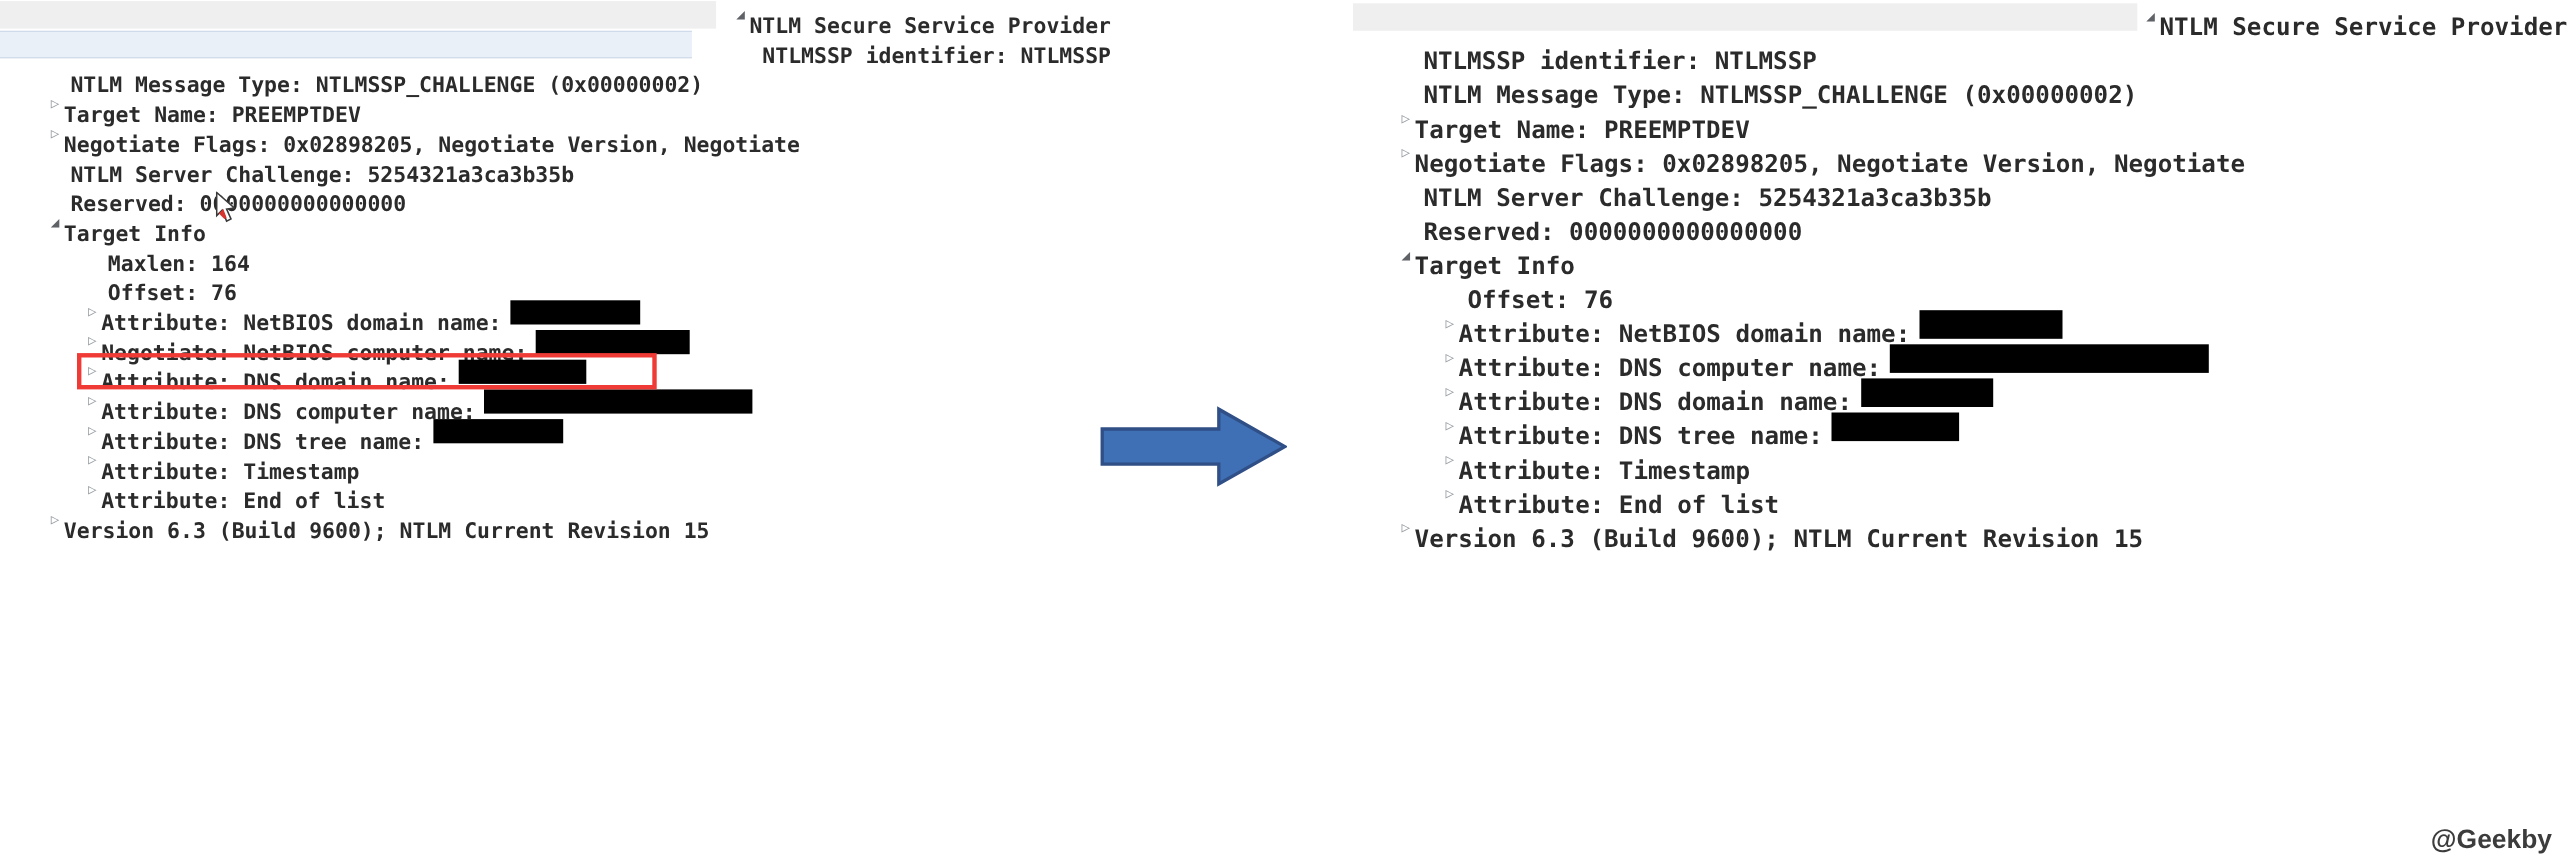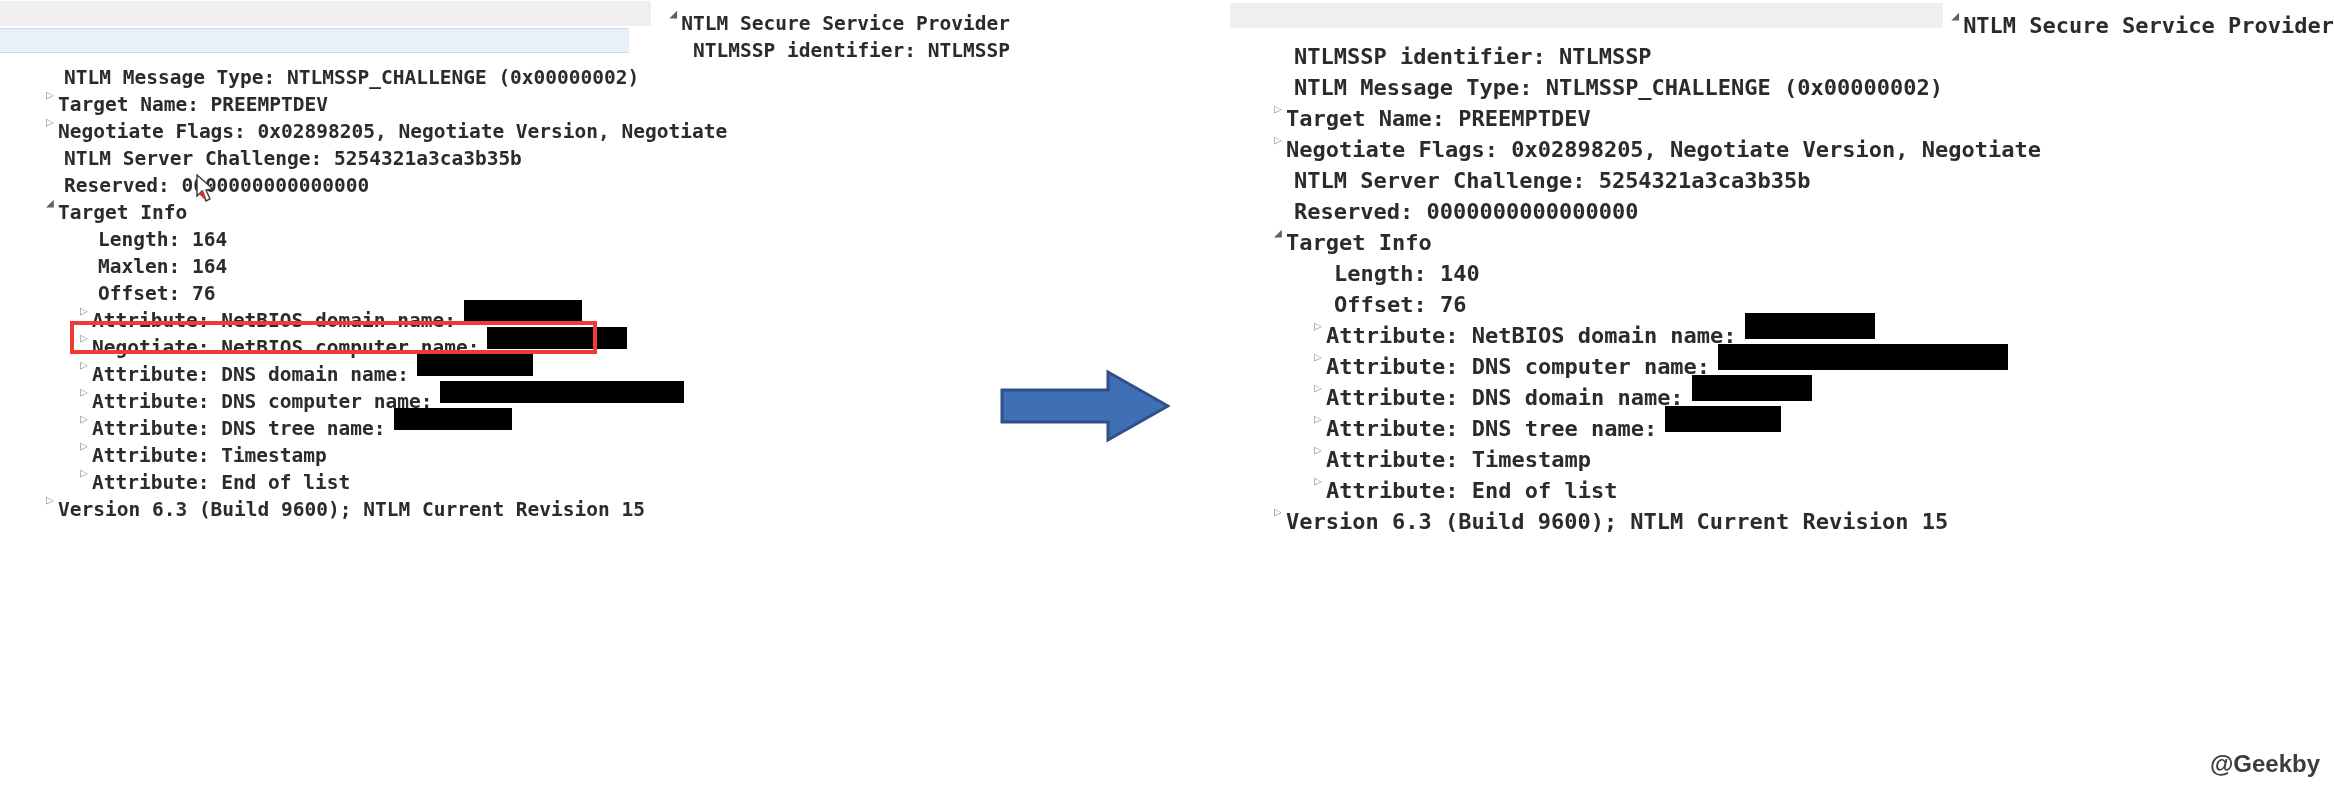--- a/index.html
+++ b/index.html
@@ -190,24 +190,20 @@
         <div class="row">
           <span class="twisty none ind1"></span>
           <span class="label">Reserved: 0000000000000000</span>
         </div>
         <div class="row">
           <span class="twisty open ind2">◢</span>
           <span class="label">Target Info</span>
         </div>
         <div class="row">
           <span class="twisty none ind3"></span>
-          <span class="label">Length: 164</span>
-        </div>
-        <div class="row">
-          <span class="twisty none ind3"></span>
           <span class="label">Maxlen: 164</span>
         </div>
         <div class="row">
           <span class="twisty none ind3"></span>
           <span class="label">Offset: 76</span>
         </div>
         <div class="row">
           <span class="twisty closed ind4">▷</span>
           <span class="label">Attribute: NetBIOS domain name:</span>
           <span class="redact" style="width: 118px;"></span>
@@ -282,24 +278,20 @@
           <span class="twisty none ind1"></span>
           <span class="label">NTLM Server Challenge: 5254321a3ca3b35b</span>
         </div>
         <div class="row">
           <span class="twisty none ind1"></span>
           <span class="label">Reserved: 0000000000000000</span>
         </div>
         <div class="row">
           <span class="twisty open ind2">◢</span>
           <span class="label">Target Info</span>
-        </div>
-        <div class="row">
-          <span class="twisty none ind3"></span>
-          <span class="label">Length: 140</span>
         </div>
         <div class="row">
           <span class="twisty none ind3"></span>
           <span class="label">Offset: 76</span>
         </div>
         <div class="row">
           <span class="twisty closed ind4">▷</span>
           <span class="label">Attribute: NetBIOS domain name:</span>
           <span class="redact" style="width: 130px;"></span>
         </div>

